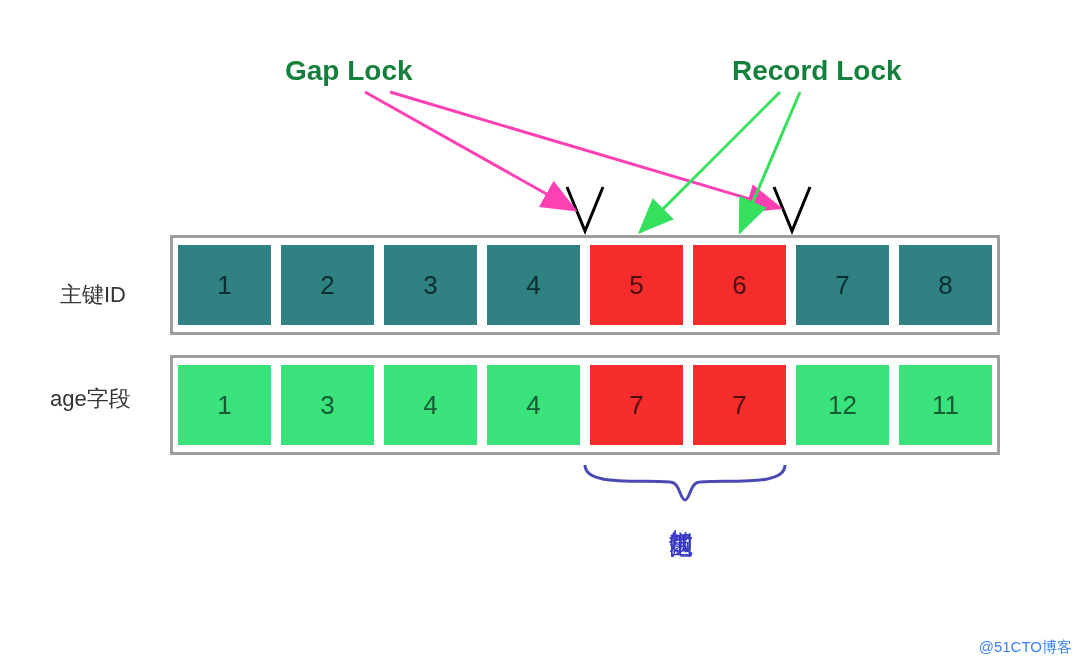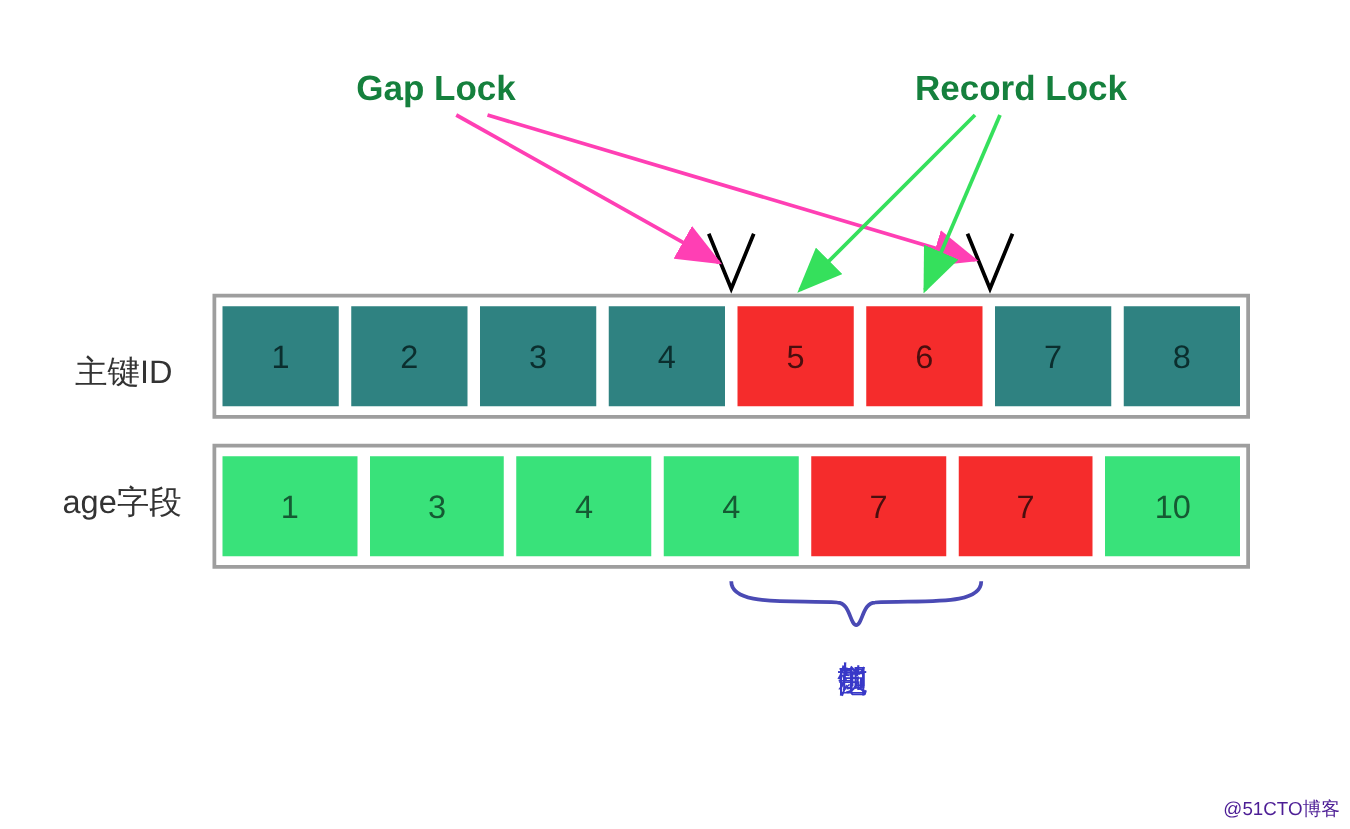--- a/index.html
+++ b/index.html
@@ -14,21 +14,21 @@
     position: absolute;
     font-size: 28px;
     font-weight: 700;
     color: #15803d;
   }
   .gap-lock-label { left: 285px; top: 55px; }
   .record-lock-label { left: 732px; top: 55px; }
 
   .row-label {
     position: absolute;
-    font-size: 26px;
+    font-size: 22px;
     color: #333;
     text-align: right;
   }
   .row-label-1 { left: 60px; top: 280px; }
   .row-label-2 { left: 50px; top: 384px; }
 
   .row {
     position: absolute;
     left: 170px;
     width: 830px;
@@ -86,21 +86,21 @@
     writing-mode: vertical-rl;
     text-orientation: upright;
     letter-spacing: 2px;
   }
 
   .watermark {
     position: absolute;
     right: 8px;
     bottom: 6px;
     font-size: 15px;
-    color: #4c1d95;
+    color: #3b82f6;
   }
 </style>
 </head>
 <body>
 
 <div class="label-top gap-lock-label">Gap Lock</div>
 <div class="label-top record-lock-label">Record Lock</div>
 
 <div class="row-label row-label-1">主键ID</div>
 <div class="row-label row-label-2">age字段</div>
@@ -116,21 +116,22 @@
   <div class="cell teal">8</div>
 </div>
 
 <div class="row row-2">
   <div class="cell green">1</div>
   <div class="cell green">3</div>
   <div class="cell green">4</div>
   <div class="cell green">4</div>
   <div class="cell red">7</div>
   <div class="cell red">7</div>
-  <div class="cell green">10</div>
+  <div class="cell green">12</div>
+  <div class="cell green">11</div>
 </div>
 
 <div class="v-mark" style="left:565px; top:185px;">
   <svg viewBox="0 0 40 50">
       <path d="M2 2 L20 46 L38 2" fill="none" stroke="#000" stroke-width="3"></path>
     </svg>
 </div>
 <div class="v-mark" style="left:772px; top:185px;">
   <svg viewBox="0 0 40 50">
       <path d="M2 2 L20 46 L38 2" fill="none" stroke="#000" stroke-width="3"></path>

